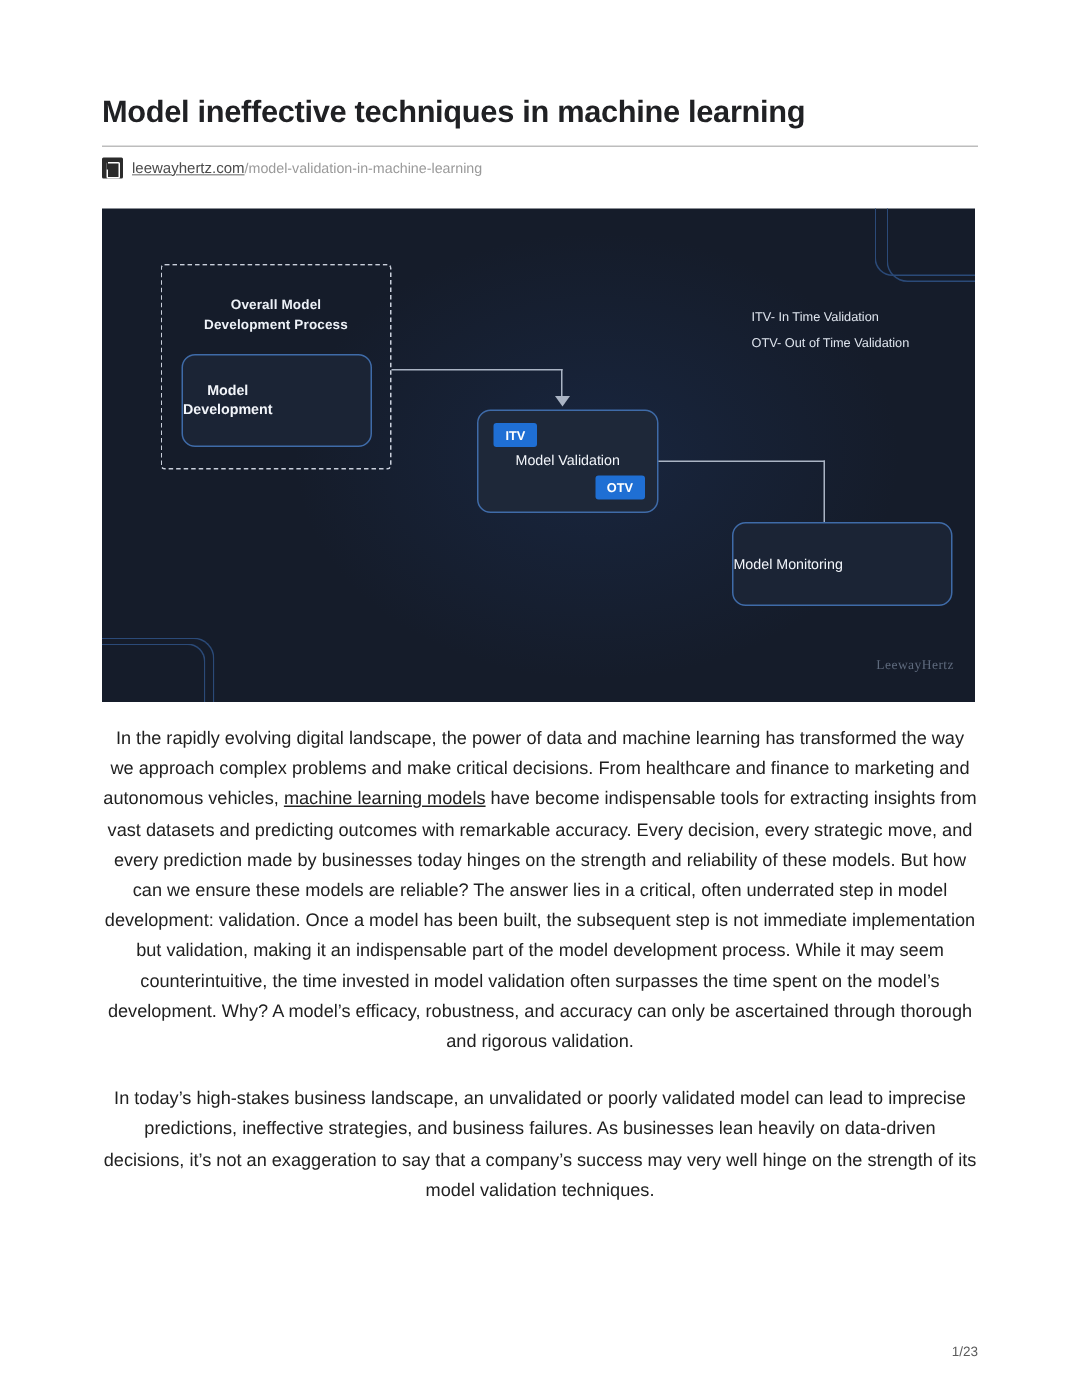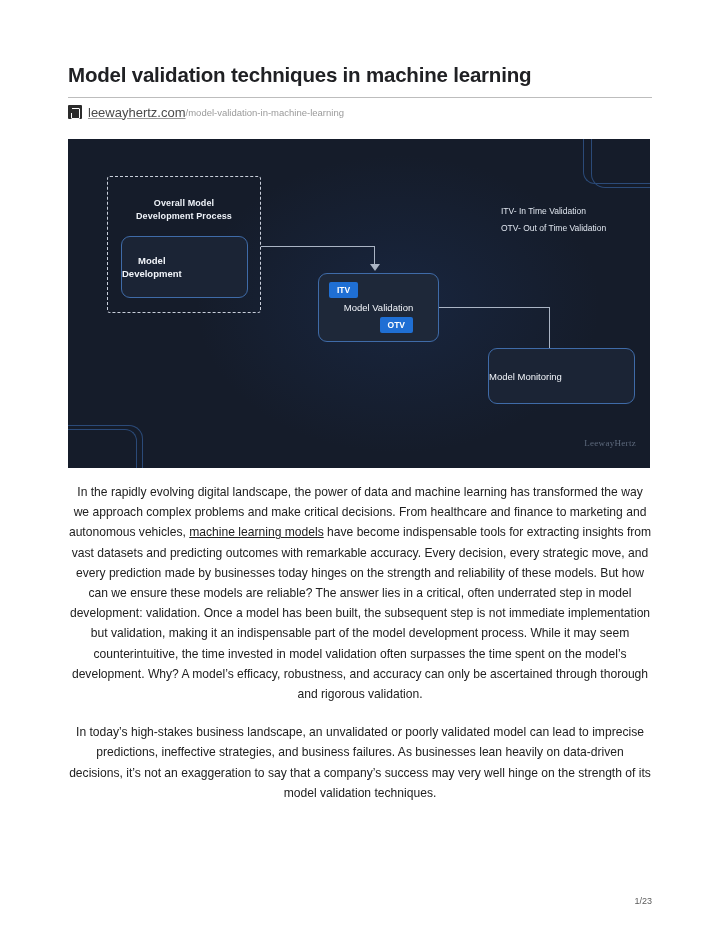--- a/index.html
+++ b/index.html
@@ -70,21 +70,21 @@
     border-radius: 1px;
   }
   .favicon::after {
     content: "";
     position: absolute;
     left: 3px; top: 2.5px;
     width: 1.3px; height: 5px;
     background: #2b2b2b;
   }
   .src-domain {
-    font-size: 13px;
+    font-size: 10px;
     color: #4a4a4a;
     text-decoration: underline;
     text-decoration-color: #9a9a9a;
   }
   .src-path {
     font-size: 9.5px;
     color: #9a9a9a;
     text-decoration-color: #c0c0c0;
   }
 
@@ -218,21 +218,21 @@
     position: absolute;
     background: #1f6fd4;
     color: #ffffff;
     font-size: 8.5px;
     font-weight: bold;
     padding: 2px 8px;
     border-radius: 2px;
     line-height: 12px;
   }
   .badge-itv { left: 10px; top: 8px; }
-  .badge-otv { right: 25px; bottom: 8px; }
+  .badge-otv { right: 8px; bottom: 8px; }
 
   .node-mon {
     left: 420px;
     top: 209px;
     width: 147px;
     height: 56px;
     font-size: 9.5px;
     font-weight: normal;
   }
 
@@ -308,21 +308,21 @@
     font-size: 9px;
     color: #5b5b5b;
     text-align: right;
   }
 </style>
 </head>
 <body>
 
 <div class="page">
 
-  <div class="article-title">Model validation techniques in machine learning</div>
+  <div class="article-title">Model ineffective techniques in machine learning</div>
   <div class="title-rule"></div>
 
   <div class="source-line">
     <span class="favicon"></span>
     <span class="src-domain">leewayhertz.com</span>
       <span class="src-path">/model-validation-in-machine-learning</span>
   </div>
 
   <div class="figure">
     <div class="fig-glow"></div>

